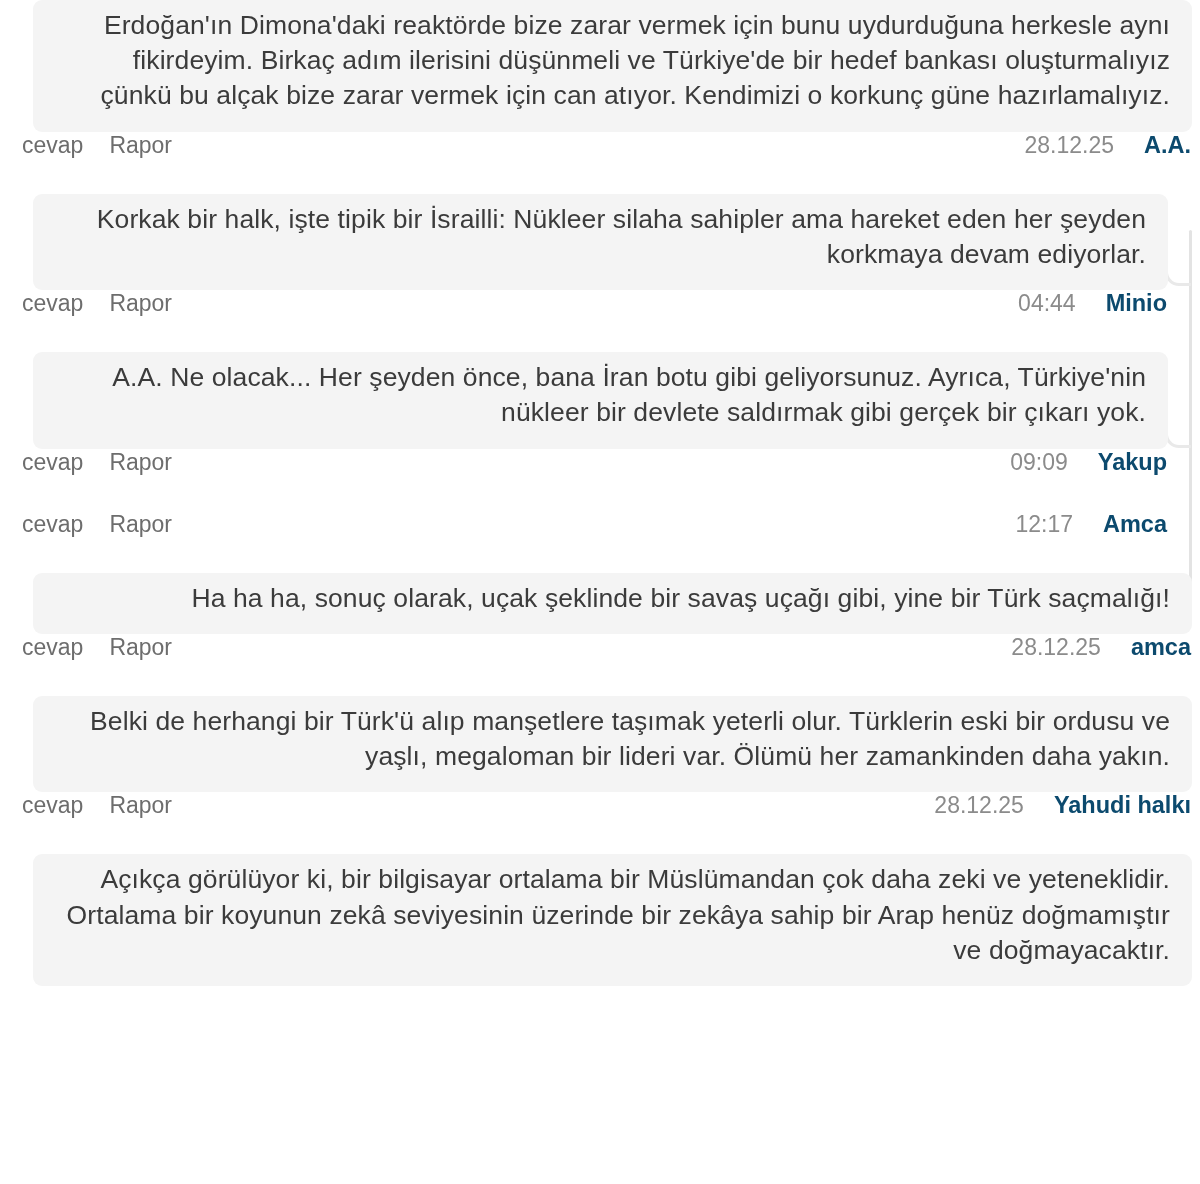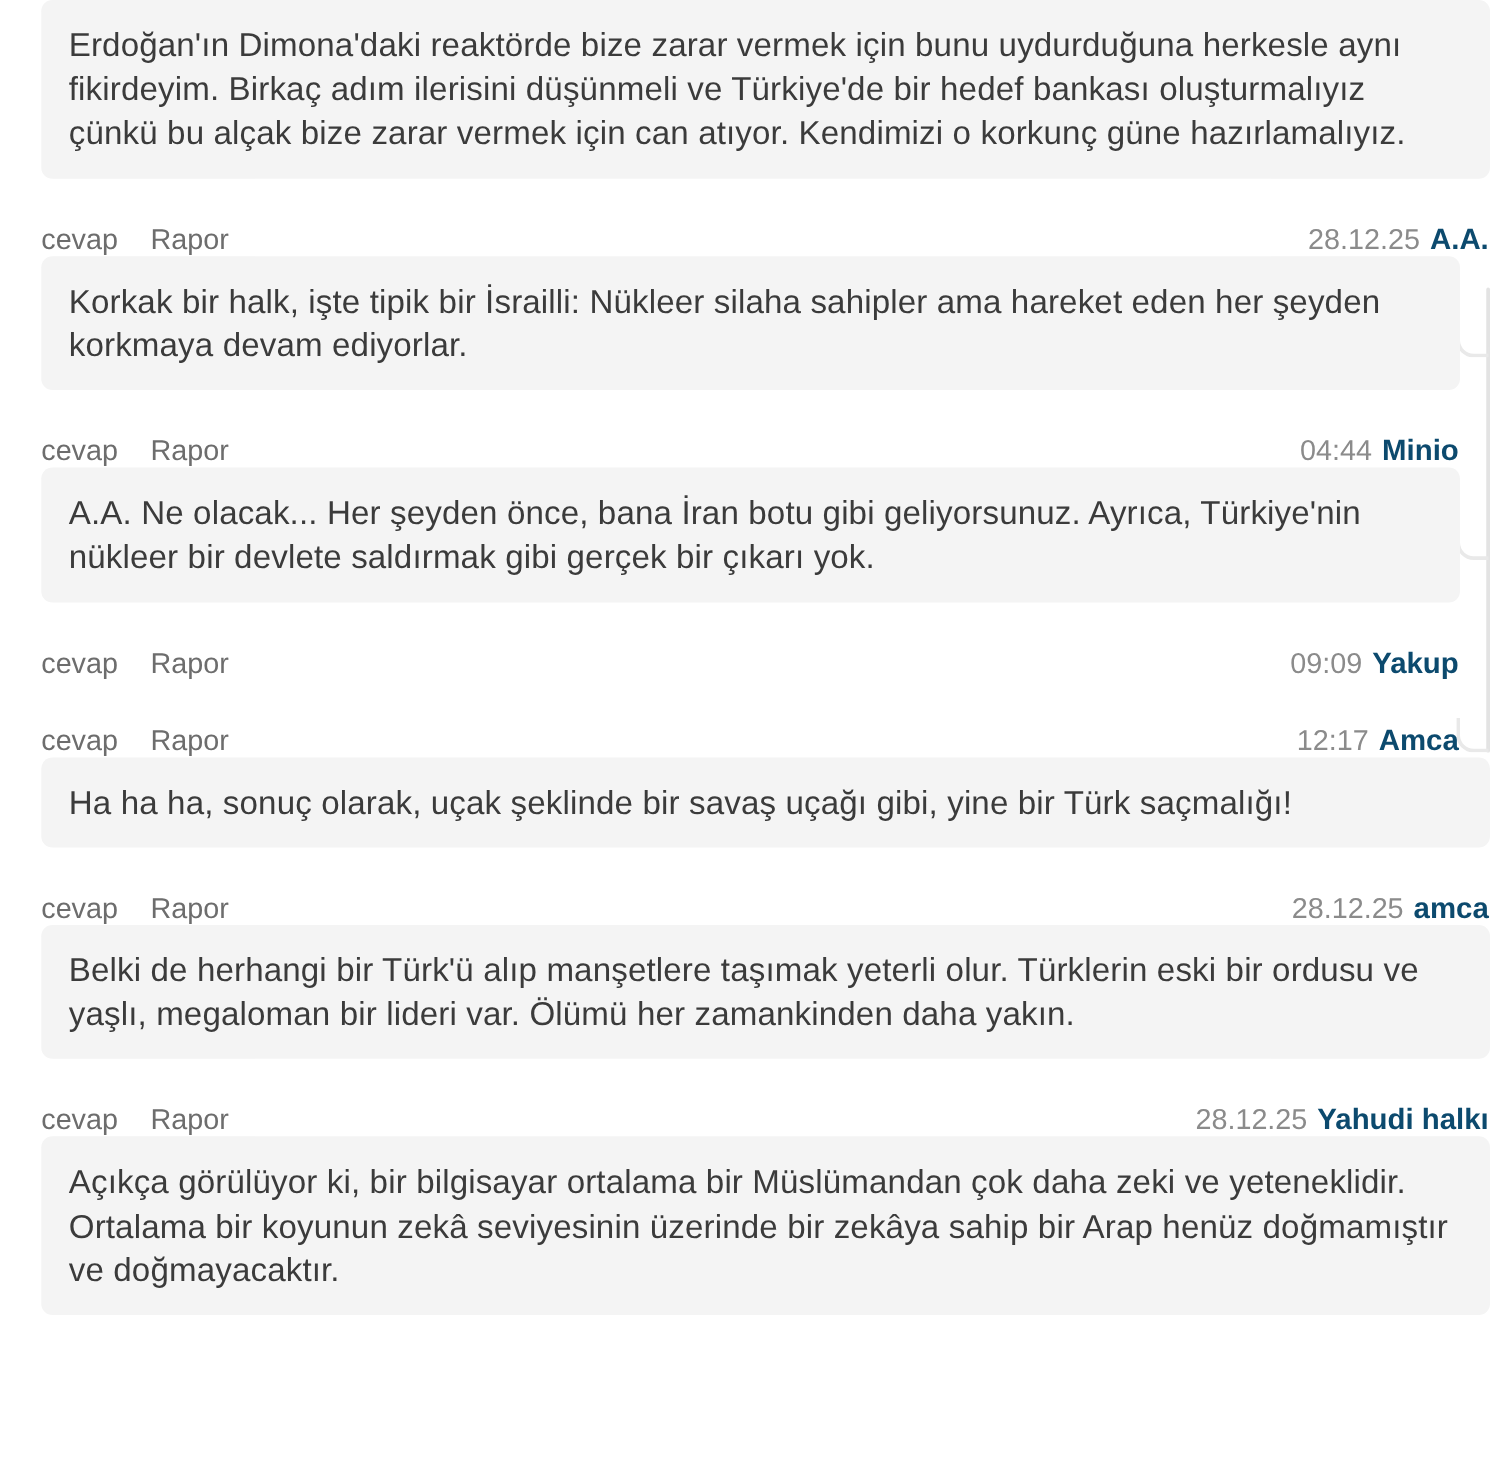--- a/index.html
+++ b/index.html
@@ -49,56 +49,57 @@
   .thread-branch.b3 { top: 574px; }
 
   
   .post {
     position: relative;
     z-index: 1;
   }
   .bubble {
     background: #f4f4f4;
     border-radius: 9px;
-    padding: 19px 22px 18px 22px;
+    padding: 8px 22px 18px 22px;
     margin: 0 8px 0 33px;
+    text-align: right;
     font-size: 26.5px;
     line-height: 1.33;
     color: #3b3b3b;
     letter-spacing: 0.1px;
   }
   .post.indent .bubble {
     margin-right: 32px;
   }
 
   .meta {
     display: flex;
-    align-items: flex-end;
+    align-items: flex-start;
     justify-content: space-between;
-    padding: 0 9px 0 33px;
+    padding: 0 9px 0 22px;
     height: 62px;
   }
   .post.indent .meta {
     padding-right: 33px;
   }
   .meta-left {
     display: flex;
     align-items: baseline;
     gap: 26px;
   }
   .meta-action {
     font-size: 23px;
     color: #6d6d6d;
     text-decoration: none;
     cursor: pointer;
   }
   .meta-right {
     display: flex;
     align-items: baseline;
-    gap: 8px;
+    gap: 30px;
   }
   .meta-time {
     font-size: 23px;
     color: #8b8b8b;
   }
   .meta-author {
     font-size: 23.5px;
     color: #0c4a6e;
     font-weight: bold;
     cursor: pointer;

